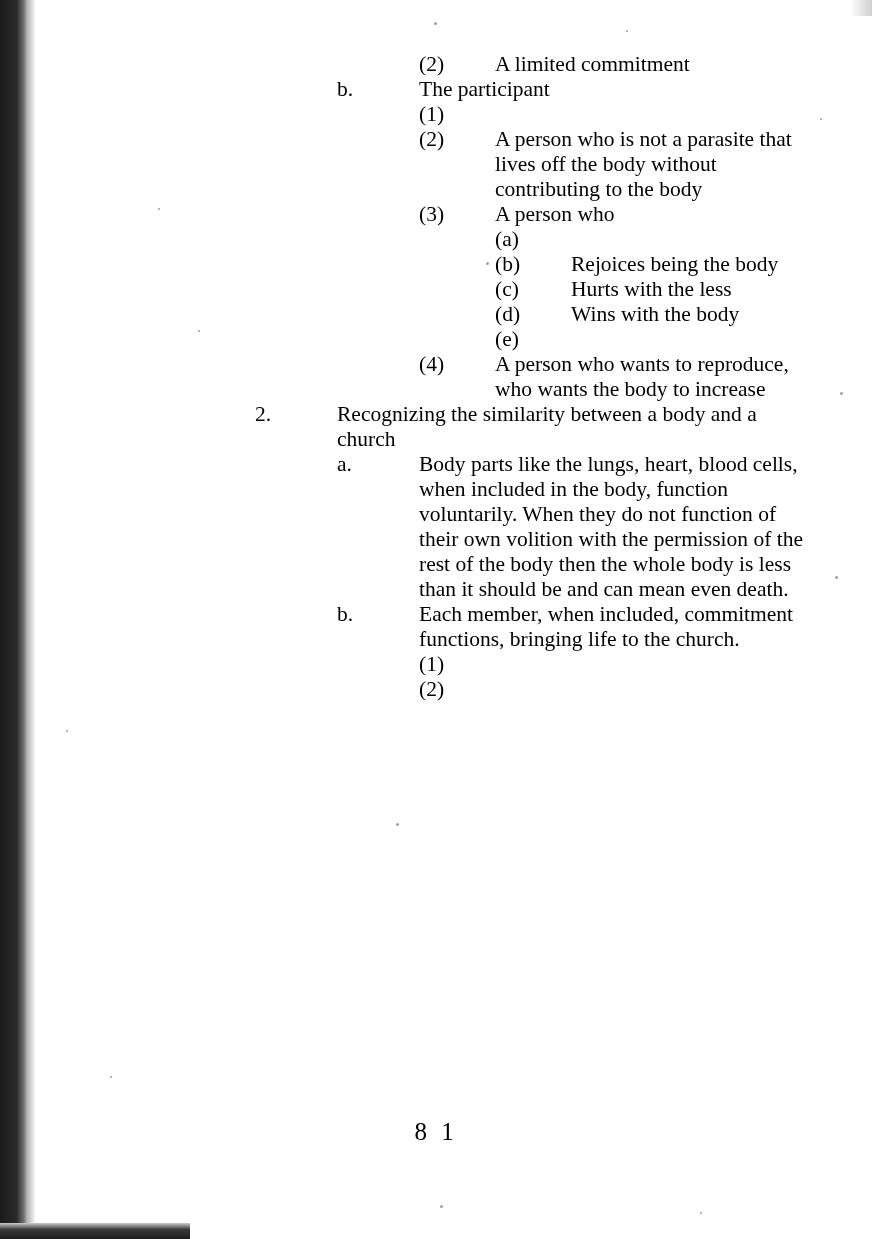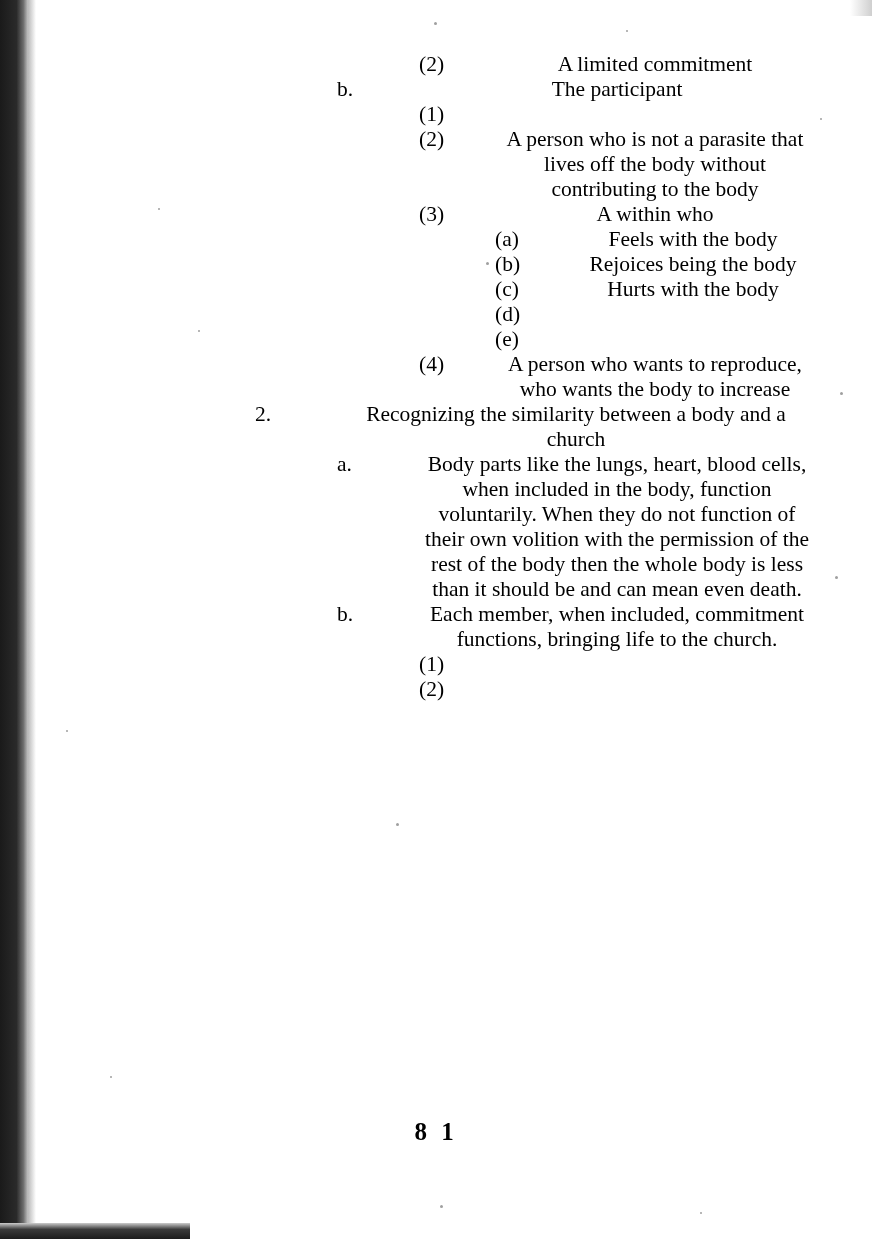--- a/index.html
+++ b/index.html
@@ -78,41 +78,40 @@
     align-items: flex-start;
     margin-bottom: 0px;
   }
   .marker {
     flex: 0 0 auto;
     text-align: left;
     white-space: nowrap;
   }
   .text {
     flex: 1 1 auto;
-    text-align: center;
   }
 
   
   .lvl-num   { padding-left: 0px; }      
   .lvl-num .marker { width: 82px; }
   .lvl-alpha { padding-left: 82px; }     
   .lvl-alpha .marker { width: 82px; }
   .lvl-paren { padding-left: 164px; }    
   .lvl-paren .marker { width: 76px; }
   .lvl-letter{ padding-left: 240px; }    
   .lvl-letter .marker { width: 76px; }
 
   .page-number {
     position: absolute;
     left: 0;
     top: 1118px;
     width: 872px;
     text-align: center;
     font-size: 25px;
-    font-weight: bold;
+    font-weight: normal;
     letter-spacing: 4px;
     font-family: "Liberation Serif", serif;
   }
 </style>
 </head>
 <body>
 
 <div class="page">
 
   <div class="scan-edge-left"></div>
@@ -146,36 +145,36 @@
         </div>
         <div class="row lvl-paren">
           <span class="marker">(1)</span>
         </div>
         <div class="row lvl-paren">
           <span class="marker">(2)</span>
           <span class="text">A person who is not a parasite that lives off the body without contributing to the body</span>
         </div>
         <div class="row lvl-paren">
           <span class="marker">(3)</span>
-          <span class="text">A within who</span>
+          <span class="text">A person who</span>
         </div>
         <div class="row lvl-letter">
           <span class="marker">(a)</span>
-          <span class="text">Feels with the body</span>
         </div>
         <div class="row lvl-letter">
           <span class="marker">(b)</span>
           <span class="text">Rejoices being the body</span>
         </div>
         <div class="row lvl-letter">
           <span class="marker">(c)</span>
-          <span class="text">Hurts with the body</span>
+          <span class="text">Hurts with the less</span>
         </div>
         <div class="row lvl-letter">
           <span class="marker">(d)</span>
+          <span class="text">Wins with the body</span>
         </div>
         <div class="row lvl-letter">
           <span class="marker">(e)</span>
         </div>
         <div class="row lvl-paren">
           <span class="marker">(4)</span>
           <span class="text">A person who wants to reproduce, who wants the body to increase</span>
         </div>
         <div class="row lvl-num">
           <span class="marker">2.</span>

